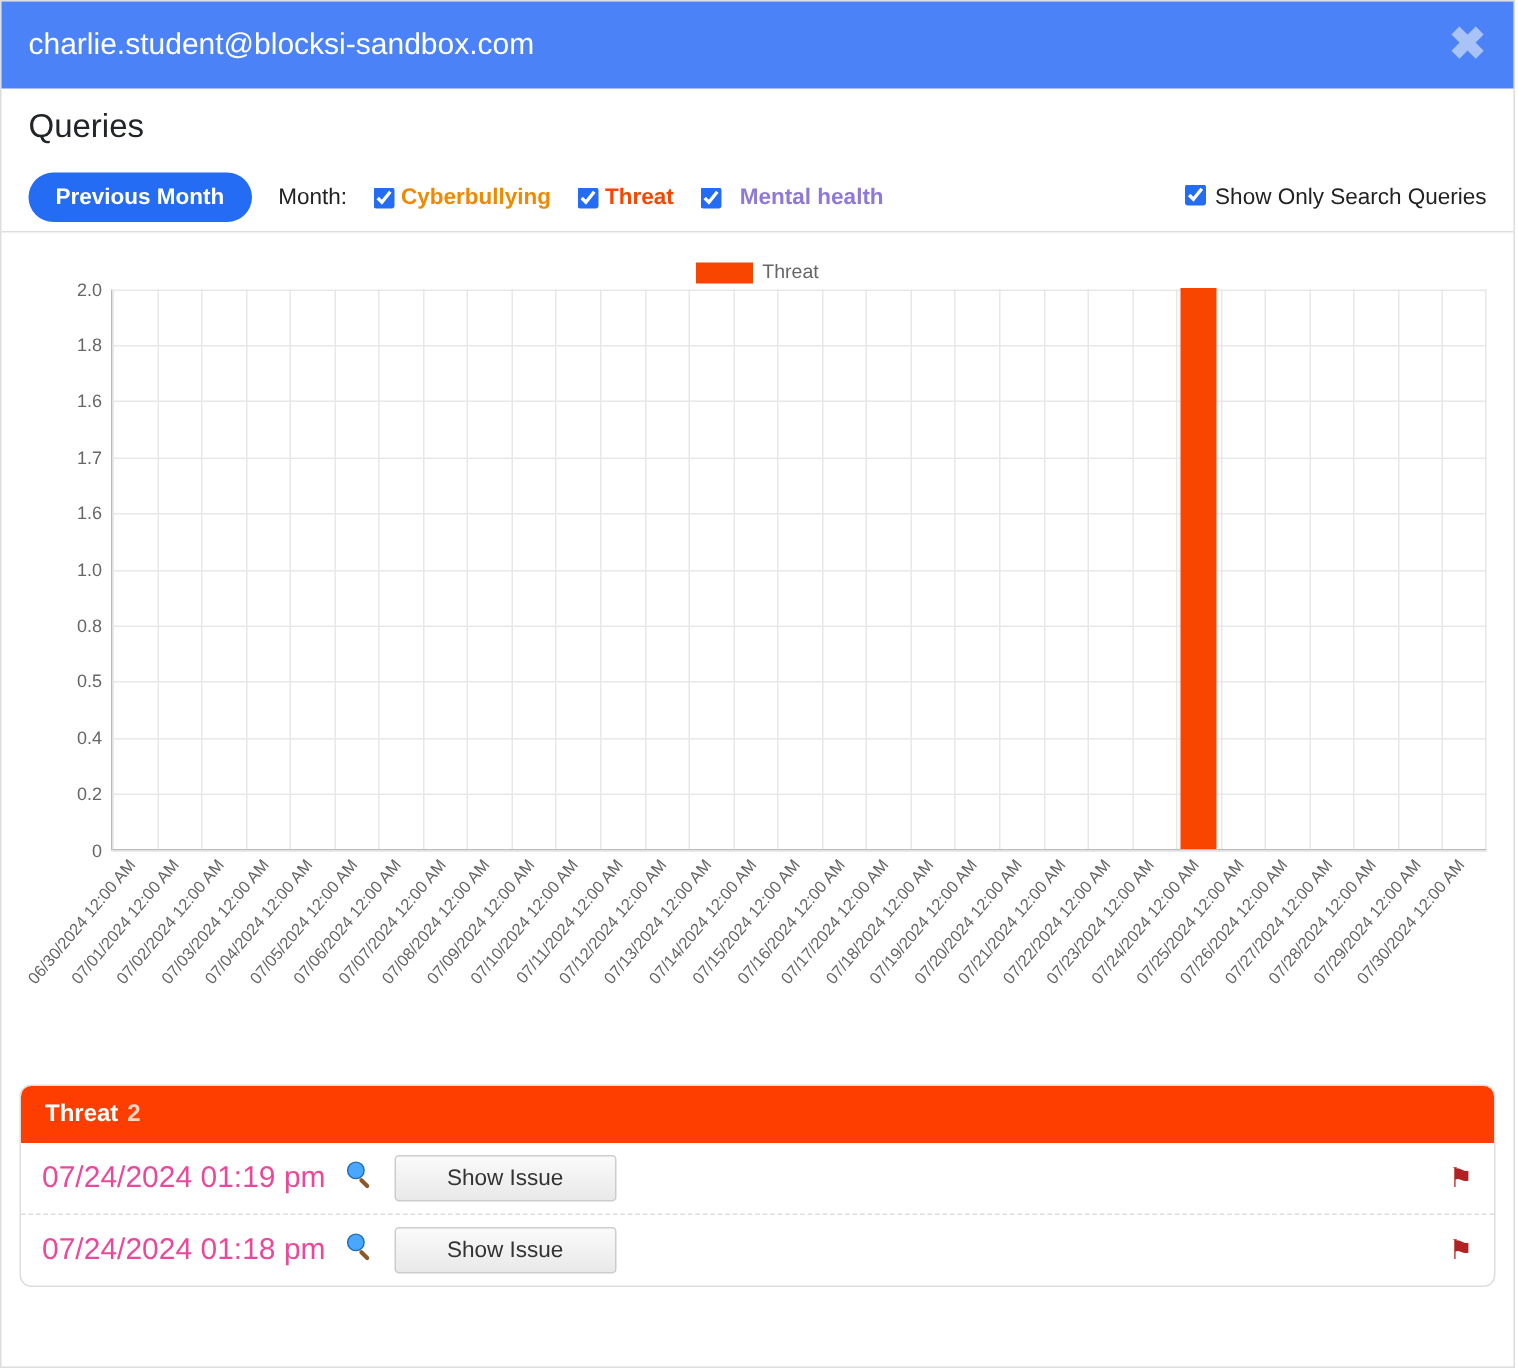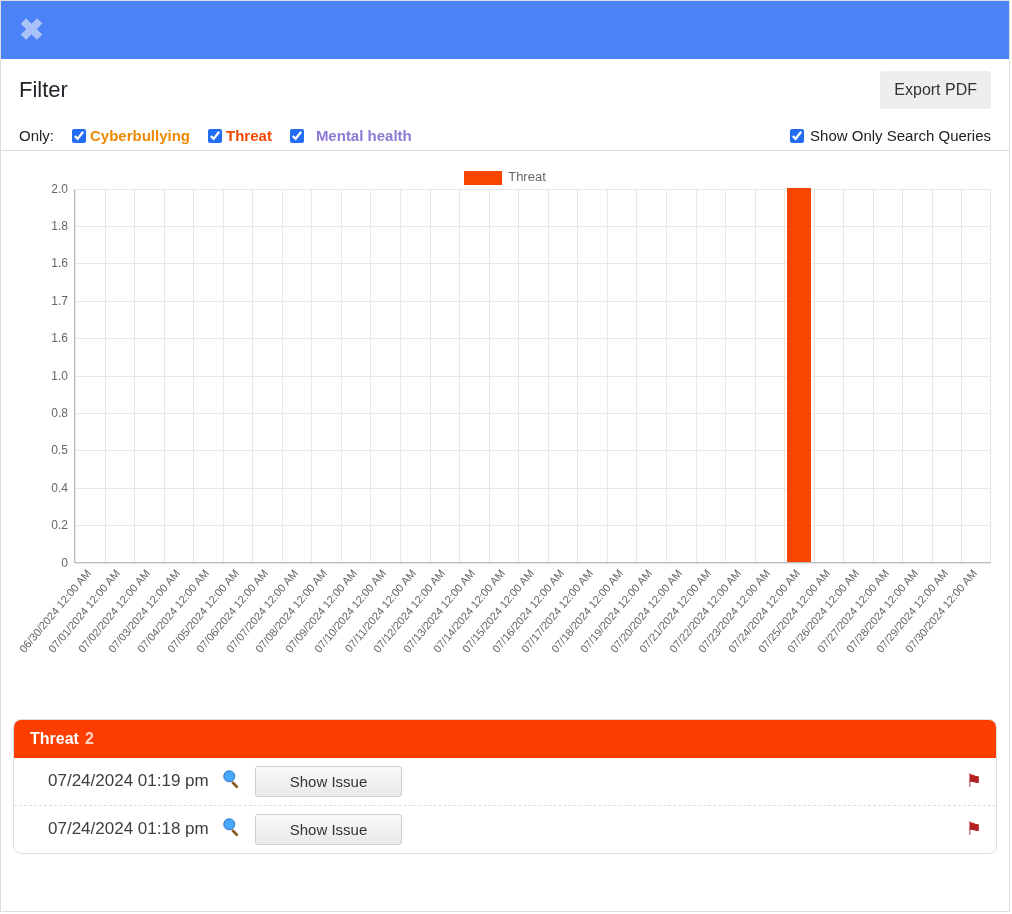--- a/index.html
+++ b/index.html
@@ -17,21 +17,21 @@
     
     .filter-controls { display: flex; align-items: center; gap: 18px; width: 100%; }
     .prev-month-btn { background: #236cf3; color: #fff; border: none; border-radius: 20px; padding: 8px 18px; font-size: 15px; font-weight: bold; cursor: pointer; }
     .show-label { font-size: 15px; color: #222; }
     .chk-wrap { display: inline-flex; align-items: center; gap: 4px; font-size: 15px; font-weight: bold; cursor: pointer; }
     .chk-wrap input { accent-color: #236cf3; width: 14px; height: 14px; cursor: pointer; }
     .chk-cyber { color: #ef8900; }
     .chk-threat { color: #f84500; }
     .chk-mental { color: #8f79d6; gap: 12px; }
     .spacer { flex: 1; }
-    .sq-wrap { display: inline-flex; align-items: center; gap: 6px; font-size: 15px; color: #222; cursor: pointer; }
+    .sq-wrap { display: inline-flex; align-items: flex-start; gap: 6px; font-size: 15px; color: #222; cursor: pointer; }
     .sq-wrap input { accent-color: #236cf3; width: 14px; height: 14px; cursor: pointer; }
     
     .chart-area { padding: 18px 18px 0 18px; }
     .legend-row { text-align: center; font-size: 13px; color: #666; margin-bottom: 4px; }
     .legend-swatch { display: inline-block; width: 38px; height: 14px; background: #f84500; vertical-align: middle; margin-right: 6px; }
     
     .chart-plot { position: relative; height: 490px; margin-top: 4px; }
     .y-axis { position: absolute; left: 0; top: 0; bottom: 116px; width: 56px; border-right: 1px solid #bbb; }
     .y-tick { position: absolute; right: 6px; font-size: 12px; color: #666; transform: translateY(-50%); }
     .plot-grid { position: absolute; left: 56px; right: 0; top: 0; bottom: 116px; border-bottom: 1px solid #bbb; }
@@ -39,40 +39,41 @@
     .gridline-v { position: absolute; top: 0; bottom: 0; border-left: 1px solid #e8e8e8; }
     .bar { position: absolute; bottom: 0; background: #f84500; }
     .x-labels { position: absolute; left: 56px; right: 0; bottom: 0; height: 116px; }
     .x-label { position: absolute; top: 4px; font-size: 11px; color: #666; transform-origin: top left; transform: rotate(-50deg) translate(-100%, 0); white-space: nowrap; }
     
     .threat-section { margin: 40px 12px 0 12px; border: 1px solid #ddd; border-radius: 8px; overflow: hidden; }
     .threat-header { background: #fe3d00; color: #fff; font-weight: bold; padding: 10px 16px; font-size: 16px; display: flex; align-items: center; gap: 6px; }
     .threat-count { color: #ffd3c2; font-weight: bold; }
     .issue-row { display: flex; align-items: center; padding: 8px 14px; border-bottom: 1px dashed #ddd; gap: 12px; }
     .issue-row:last-child { border-bottom: none; }
-    .issue-time { font-size: 17px; color: #404040; min-width: 152px; margin-left: 20px; }
+    .issue-time { font-size: 20px; color: #ec4899; min-width: 152px; }
     .mag-icon { width: 22px; height: 22px; }
     .show-issue-btn { background: linear-gradient(#fafafa,#e9e9e9); border: 1px solid #ccc; border-radius: 3px; padding: 6px 34px; font-size: 15px; color: #333; cursor: pointer; }
     .flag-icon { color: #b22222; font-size: 18px; margin-left: auto; cursor: pointer; }
   </style>
 </head>
 <body>
 
 <div class="window">
   <div class="header-bar">
+    <span>charlie.student@blocksi-sandbox.com</span>
     <span class="close-x">✖</span>
   </div>
 
   <div class="filter-bar">
     <div class="filter-title-row">
-      <span class="filter-title">Filter</span>
-      <button class="export-btn">Export PDF</button>
+      <span class="filter-title">Queries</span>
     </div>
     <div class="filter-controls">
-      <span class="show-label">Only:</span>
+      <button class="prev-month-btn">Previous Month</button>
+      <span class="show-label">Month:</span>
       <label class="chk-wrap chk-cyber">
         <input type="checkbox" checked="" style="">
         <span>Cyberbullying</span>
       </label>
       <label class="chk-wrap chk-threat">
         <input type="checkbox" checked="" style="">
         <span>Threat</span>
       </label>
       <label class="chk-wrap chk-mental">
         <input type="checkbox" checked="" style="">

